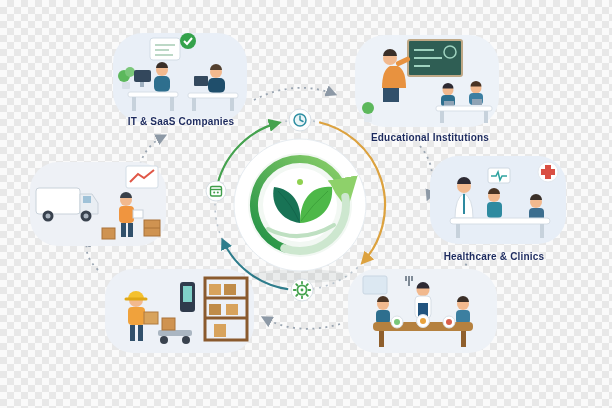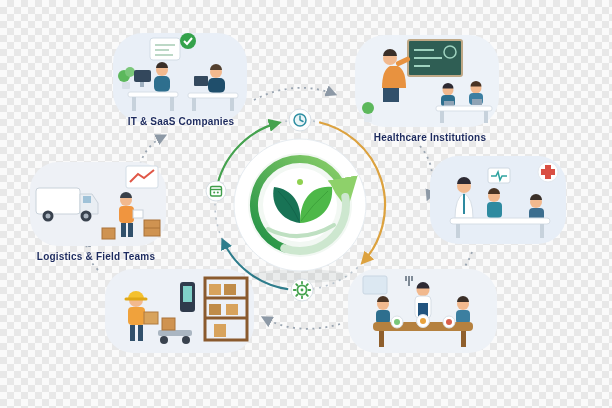--- a/index.html
+++ b/index.html
@@ -171,21 +171,21 @@
       <rect x="117" y="61" width="14" height="12" rx="4" fill="#3c7fa2"></rect>
       <rect x="92" y="69" width="10" height="6" fill="#8fa3b5"></rect>
       <rect x="120" y="67" width="10" height="6" fill="#8fa3b5"></rect>
       <rect x="84" y="74" width="56" height="5" rx="2" fill="#ffffff" stroke="#d7dfe7"></rect>
       <rect x="88" y="79" width="4" height="12" fill="#c7d2dc"></rect>
         <rect x="132" y="79" width="4" height="12" fill="#c7d2dc"></rect>
       <circle cx="16" cy="76" r="6" fill="#5cb85c"></circle>
         <rect x="12" y="82" width="8" height="8" rx="1" fill="#e3e9ef"></rect>
     </svg>
   </figure>
-  <div class="node-label" style="left:350px;top:132px;width:160px">Healthcare Institutions</div>
+  <div class="node-label" style="left:350px;top:132px;width:160px">Educational Institutions</div>
 
   <figure class="tile" style="left:28px;top:158px;width:140px;height:92px">
     <svg viewBox="0 0 140 92">
       <rect x="2" y="4" width="136" height="84" rx="28" fill="#eef1f6"></rect>
       <rect x="98" y="8" width="32" height="22" rx="2" fill="#ffffff" stroke="#d3dde6"></rect>
       <polyline points="102,24 110,16 116,20 126,12" stroke="#e05747" stroke-width="2" fill="none"></polyline>
       <rect x="8" y="30" width="44" height="26" rx="3" fill="#ffffff" stroke="#c9d2da"></rect>
       <path d="M52,36 h12 l6,9 v11 h-18 z" fill="#e9eef3" stroke="#c9d2da"></path>
       <rect x="55" y="38" width="8" height="7" fill="#9fc2d8"></rect>
       <circle cx="20" cy="58" r="5.5" fill="#39424e"></circle>
@@ -196,21 +196,20 @@
       <path d="M92,40 a6,6 0 0 1 12,0" fill="#394049"></path>
       <rect x="91" y="48" width="15" height="17" rx="4" fill="#f0953f"></rect>
       <rect x="93" y="65" width="5" height="14" fill="#31506b"></rect>
         <rect x="100" y="65" width="5" height="14" fill="#31506b"></rect>
       <rect x="105" y="52" width="10" height="8" fill="#ffffff" stroke="#c9d2da"></rect>
       <rect x="116" y="62" width="16" height="16" fill="#cf9351" stroke="#aa7238"></rect>
       <path d="M116,70 h16" stroke="#aa7238"></path>
       <rect x="74" y="70" width="13" height="11" fill="#cf9351" stroke="#aa7238"></rect>
     </svg>
   </figure>
-  <div class="node-label" style="left:16px;top:251px;width:160px">Logistics &amp; Field Teams</div>
 
   <figure class="tile" style="left:428px;top:152px;width:140px;height:96px">
     <svg viewBox="0 0 140 96">
       <rect x="2" y="4" width="136" height="88" rx="28" fill="#e7eef7"></rect>
       <g>
         <circle cx="120" cy="20" r="10" fill="#ffffff" stroke="#e3e9ef"></circle>
         <path d="M117,13 h6 v4 h4 v6 h-4 v4 h-6 v-4 h-4 v-6 h4 z" fill="#d94f43"></path>
       </g>
       <rect x="60" y="16" width="22" height="15" rx="2" fill="#ffffff" stroke="#cfd9e2"></rect>
       <polyline points="63,24 68,24 70,20 72,28 74,24 79,24" stroke="#2fa3a0" stroke-width="1.5" fill="none"></polyline>
@@ -222,20 +221,21 @@
         <path d="M60,42 a6,6 0 0 1 12,0" fill="#4a3424"></path>
       <rect x="59" y="50" width="15" height="16" rx="4" fill="#2e8aa0"></rect>
       <circle cx="108" cy="50" r="6" fill="#f2b98e"></circle>
         <path d="M102,48 a6,6 0 0 1 12,0" fill="#3a2f28"></path>
       <rect x="101" y="56" width="15" height="14" rx="4" fill="#3c6e8f"></rect>
       <rect x="22" y="66" width="100" height="6" rx="3" fill="#ffffff" stroke="#d6dee6"></rect>
       <rect x="28" y="72" width="4" height="14" fill="#c7d2dc"></rect>
         <rect x="112" y="72" width="4" height="14" fill="#c7d2dc"></rect>
     </svg>
   </figure>
+  <div class="node-label" style="left:414px;top:251px;width:160px">Healthcare &amp; Clinics</div>
 
   <figure class="tile" style="left:102px;top:266px;width:155px;height:90px">
     <svg viewBox="0 0 155 90">
       <rect x="3" y="3" width="149" height="84" rx="28" fill="#edf1f7"></rect>
       <rect x="103" y="12" width="42" height="62" fill="none" stroke="#8a5a2e" stroke-width="3"></rect>
       <path d="M103,32 h42 M103,52 h42" stroke="#8a5a2e" stroke-width="3"></path>
       <rect x="107" y="18" width="12" height="11" fill="#d8a35c"></rect>
         <rect x="122" y="18" width="12" height="11" fill="#c08c49"></rect>
       <rect x="107" y="38" width="12" height="11" fill="#c08c49"></rect>
         <rect x="124" y="38" width="12" height="11" fill="#d8a35c"></rect>

